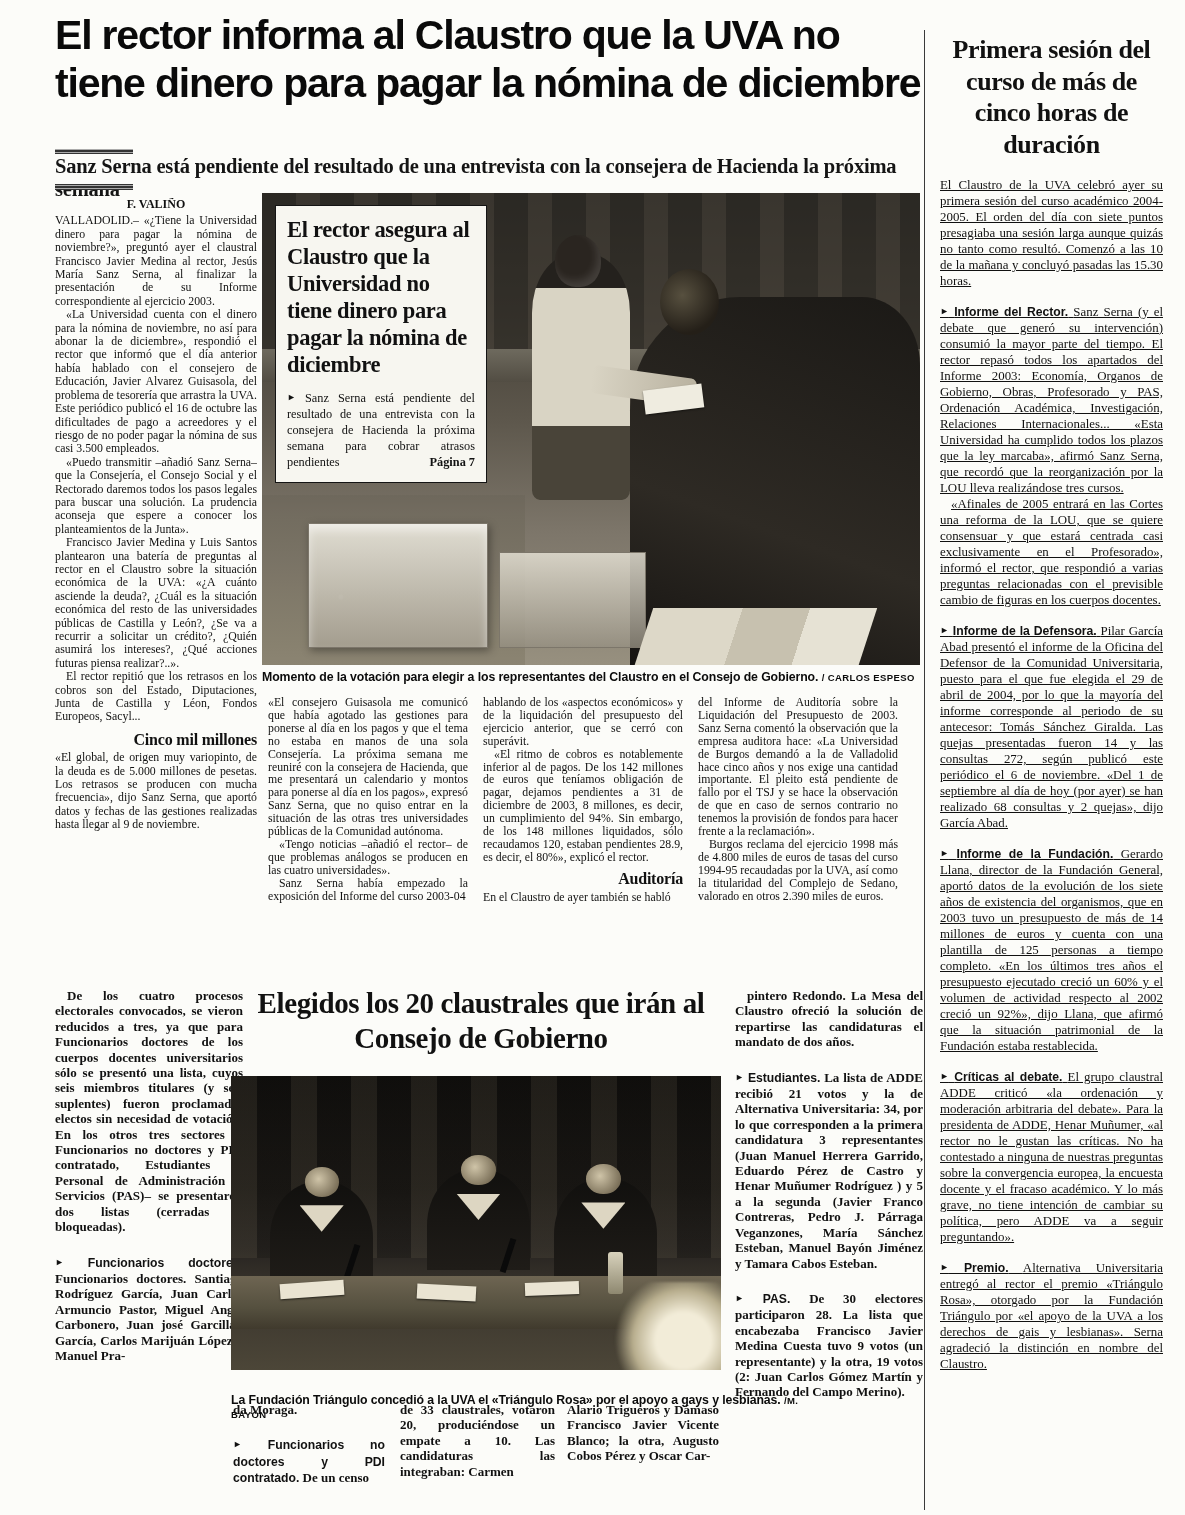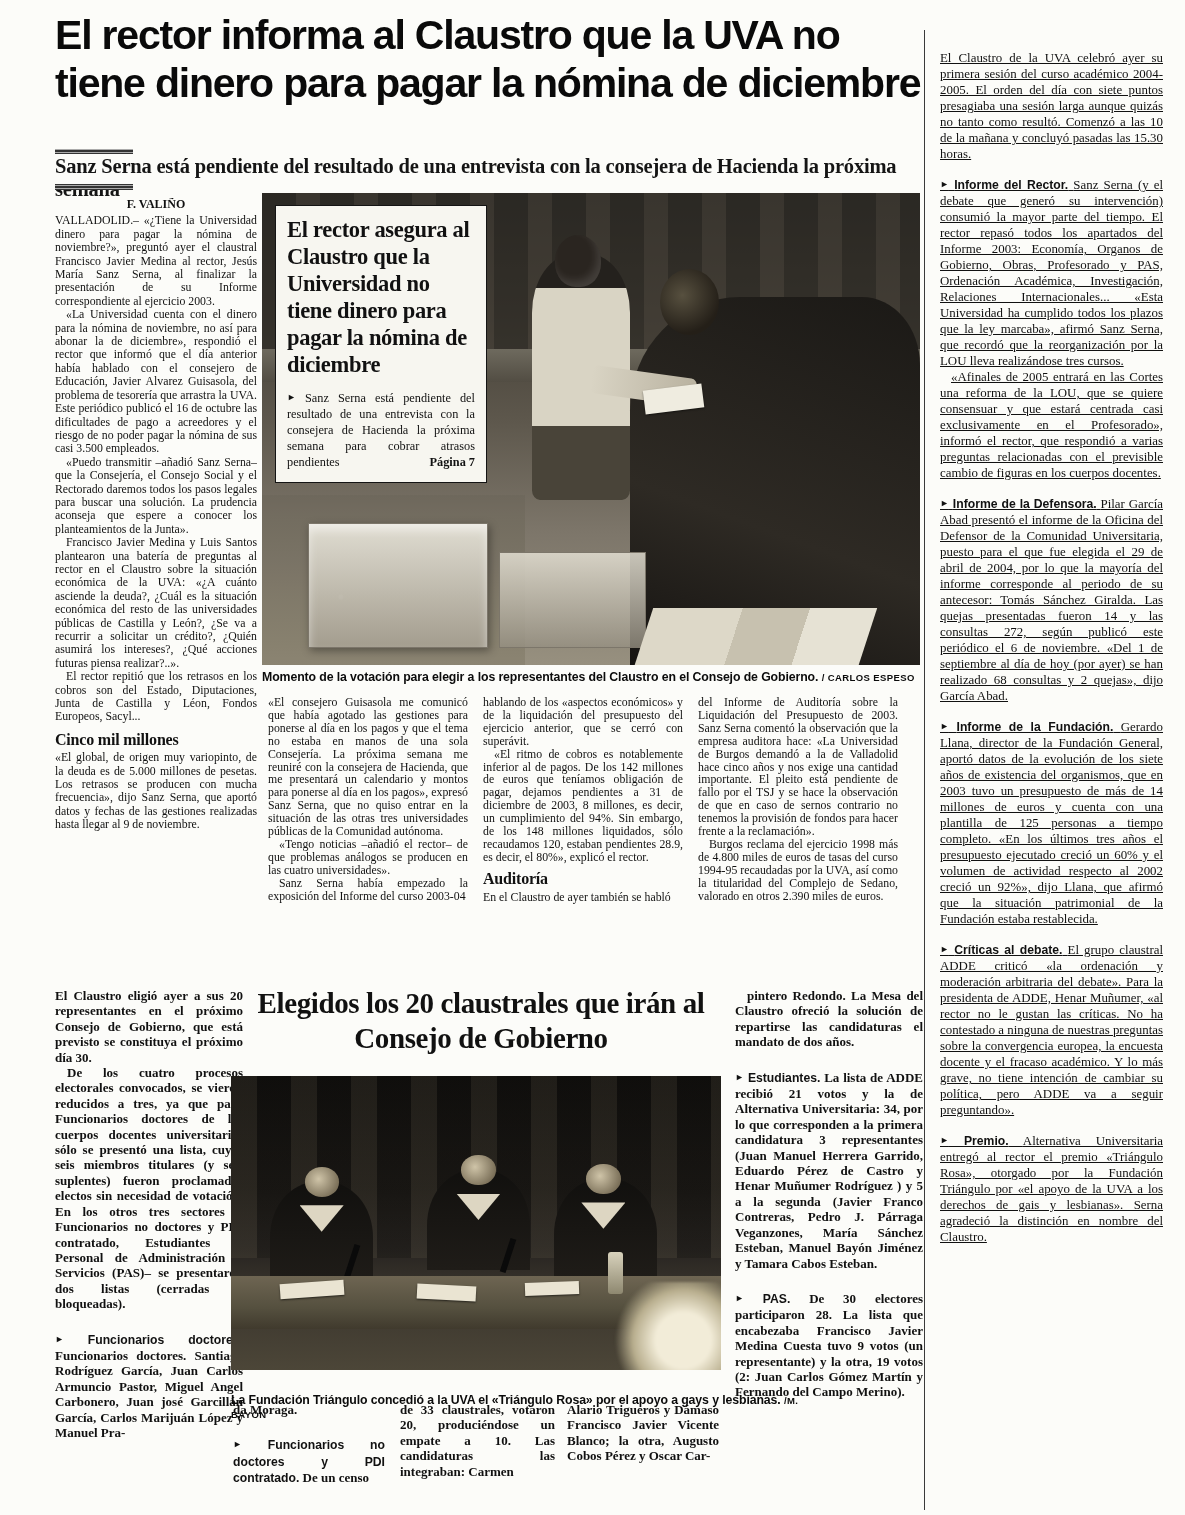--- a/index.html
+++ b/index.html
@@ -19,21 +19,21 @@
 
   
   .col{position:absolute;font-size:11.8px;line-height:13.4px;text-align:justify;overflow:hidden;}
   .col p{margin:0;}
   .col p.ind{text-indent:11px;}
   .col1{left:55px;top:198px;width:202px;height:772px;}
   .col2{left:268px;top:696px;width:200px;height:270px;line-height:12.9px;}
   .col3{left:483px;top:696px;width:200px;height:270px;line-height:12.9px;}
   .col4{left:698px;top:696px;width:200px;height:270px;line-height:12.9px;}
   .byline{text-align:center;font-weight:700;font-size:12px;margin:0 0 3px 0;}
-  .col h3{font-size:16px;font-weight:700;margin:9px 0 5px 0;text-align:left;letter-spacing:-0.2px;}
+  .col h3{font-size:16px;font-weight:700;margin:9px 0 5px 0;text-align:right;letter-spacing:-0.2px;}
 
   
   .photo1{position:absolute;left:262px;top:193px;width:658px;height:472px;overflow:hidden;
           background:linear-gradient(180deg,#35322c 0%,#474239 26%,#5d574c 48%,#7d766a 72%,#97907f 100%);}
   .ph1-rows{position:absolute;left:0;top:0;width:100%;height:34%;opacity:.55;
             background:repeating-linear-gradient(90deg,#23211d 0 34px,#3d3831 34px 58px),
                        linear-gradient(180deg,rgba(0,0,0,.4),rgba(0,0,0,0));}
   .ph1-band{position:absolute;left:0;top:33%;width:100%;height:7%;
             background:linear-gradient(180deg,#6e6a5e,#524d43);}
   .ph1-fig-white{position:absolute;left:41%;top:13%;width:15%;height:52%;
@@ -206,20 +206,21 @@
     <h3>Auditoría</h3>
     <p>En el Claustro de ayer también se habló</p>
   </div>
   <div class="col col4">
     <p>del Informe de Auditoría sobre la Liquidación del Presupuesto de 2003. Sanz Serna comentó la observación que la empresa auditora hace: «La Universidad de Burgos demandó a la de Valladolid hace cinco años y nos exige una cantidad importante. El pleito está pendiente de fallo por el TSJ y se hace la observación de que en caso de sernos contrario no tenemos la provisión de fondos para hacer frente a la reclamación».</p>
     <p class="ind">Burgos reclama del ejercicio 1998 más de 4.800 miles de euros de tasas del curso 1994-95 recaudadas por la UVA, así como la titularidad del Complejo de Sedano, valorado en otros 2.390 miles de euros.</p>
   </div>
 
   <div class="vrule"></div>
   <div class="sidebar">
+    <div class="sb-headline">Primera sesión del curso de más de cinco horas de duración</div>
     <p class="sb-intro">El Claustro de la UVA celebró ayer su primera sesión del curso académico 2004-2005. El orden del día con siete puntos presagiaba una sesión larga aunque quizás no tanto como resultó. Comenzó a las 10 de la mañana y concluyó pasadas las 15.30 horas.</p>
 
     <p class="sb-sec">
       <span class="sec-label"><span class="arrow">►</span> <span>Informe del Rector.</span></span>
       <span>Sanz Serna (y el debate que generó su intervención) consumió la mayor parte del tiempo. El rector repasó todos los apartados del Informe 2003: Economía, Organos de Gobierno, Obras, Profesorado y PAS, Ordenación Académica, Investigación, Relaciones Internacionales... «Esta Universidad ha cumplido todos los plazos que la ley marcaba», afirmó Sanz Serna, que recordó que la reorganización por la LOU lleva realizándose tres cursos.</span>
     </p>
     <p class="sb-cont">«Afinales de 2005 entrará en las Cortes una reforma de la LOU, que se quiere consensuar y que estará centrada casi exclusivamente en el Profesorado», informó el rector, que respondió a varias preguntas relacionadas con el previsible cambio de figuras en los cuerpos docentes.</p>
 
     <p class="sb-sec">
       <span class="sec-label"><span class="arrow">►</span> <span>Informe de la Defensora.</span></span>
@@ -236,21 +237,20 @@
       <span>El grupo claustral ADDE criticó «la ordenación y moderación arbitraria del debate». Para la presidenta de ADDE, Henar Muñumer, «al rector no le gustan las críticas. No ha contestado a ninguna de nuestras preguntas sobre la convergencia europea, la encuesta docente y el fracaso académico. Y lo más grave, no tiene intención de cambiar su política, pero ADDE va a seguir preguntando».</span>
     </p>
 
     <p class="sb-sec">
       <span class="sec-label"><span class="arrow">►</span> <span>Premio.</span></span>
       <span>Alternativa Universitaria entregó al rector el premio «Triángulo Rosa», otorgado por la Fundación Triángulo por «el apoyo de la UVA a los derechos de gais y lesbianas». Serna agradeció la distinción en nombre del Claustro.</span>
     </p>
   </div>
 
   <div class="a2-left">
-    <p>El Claustro eligió ayer a sus 20 representantes en el próximo Consejo de Gobierno, que está previsto se constituya el próximo día 30.</p>
     <p class="ind">De los cuatro procesos electorales convocados, se vieron reducidos a tres, ya que para Funcionarios doctores de los cuerpos docentes universitarios sólo se presentó una lista, cuyos seis miembros titulares (y seis suplentes) fueron proclamados electos sin necesidad de votación. En los otros tres sectores –Funcionarios no doctores y PDI contratado, Estudiantes y Personal de Administración y Servicios (PAS)– se presentaron dos listas (cerradas y bloqueadas).</p>
     <p class="gap">
       <span class="sec-label"><span class="arrow">►</span> <span>Funcionarios doctores.</span></span>
       <span>Funcionarios doctores. Santiago Rodríguez García, Juan Carlos Armuncio Pastor, Miguel Angel Carbonero, Juan josé Garcillán García, Carlos Marijuán López y Manuel Pra-</span>
     </p>
   </div>
 
   <div class="a2-headline">Elegidos los 20 claustrales que irán al Consejo de Gobierno</div>
 
   <div class="photo2">

